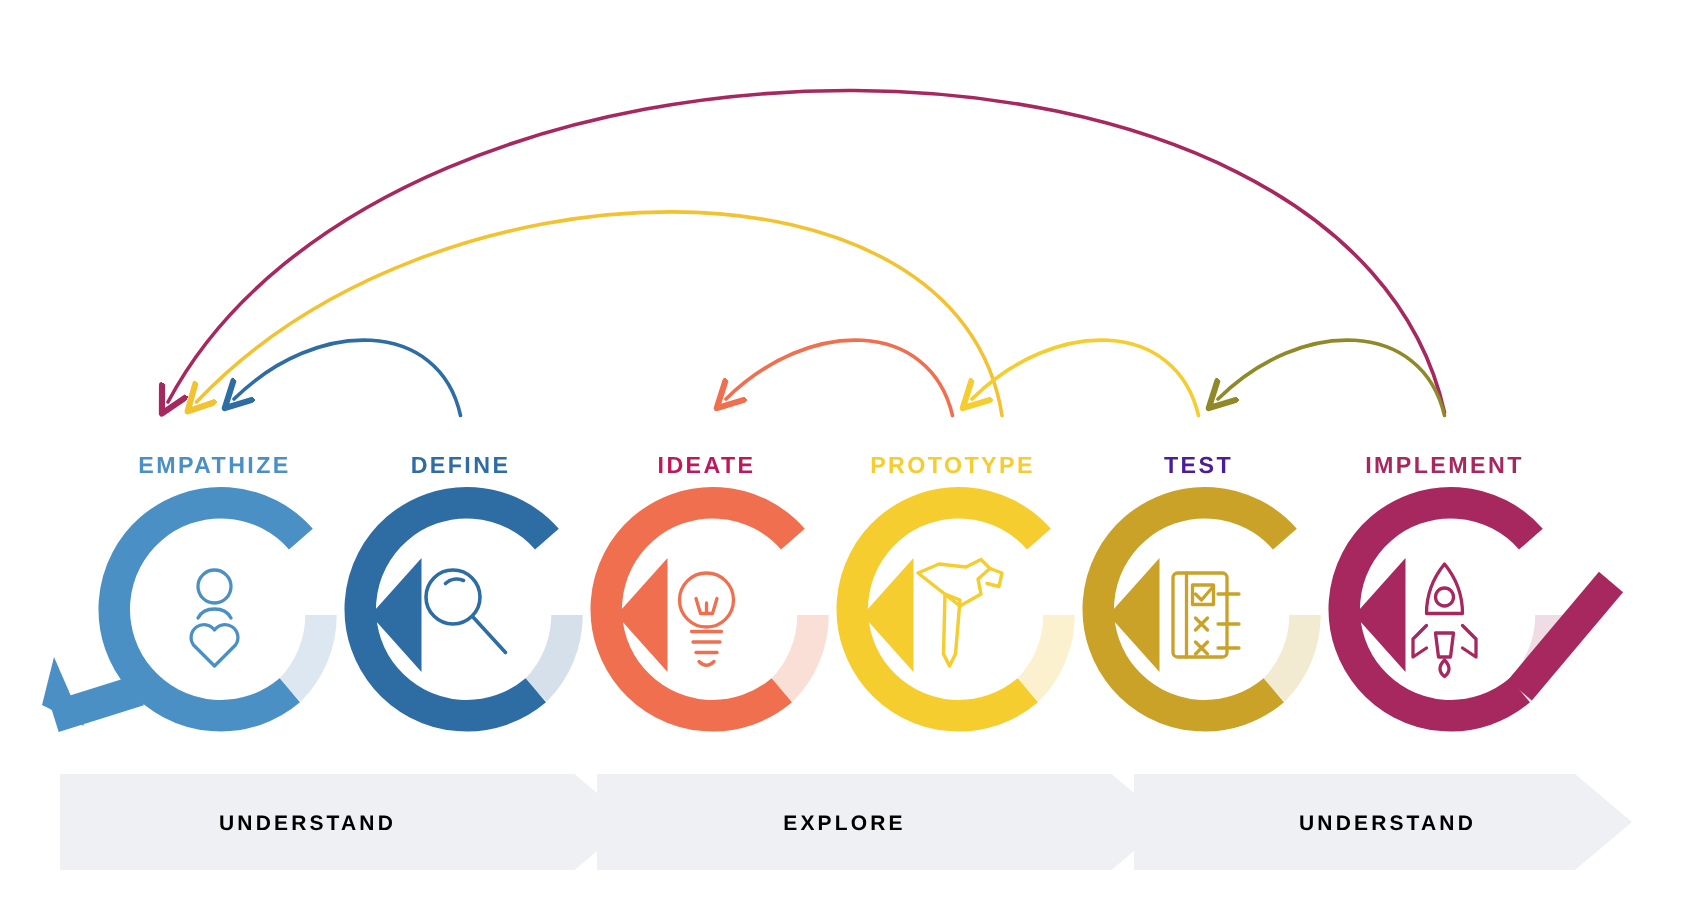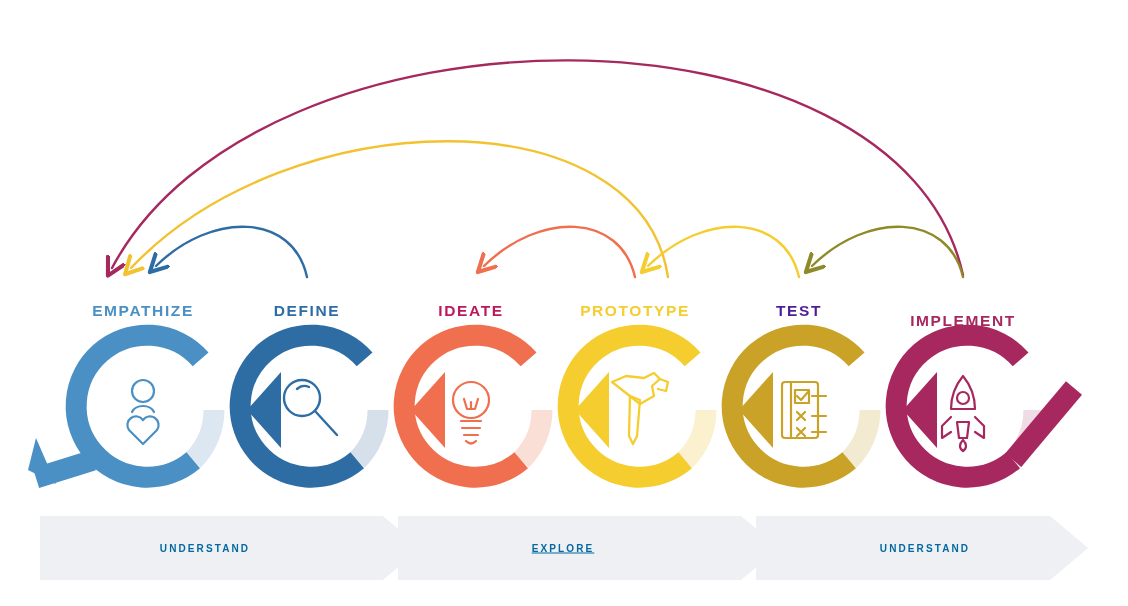--- a/index.html
+++ b/index.html
@@ -7,22 +7,22 @@
        font-family:"Liberation Sans","DejaVu Sans",sans-serif;}
   #stage{position:relative;width:1128px;height:606px;background:#fff;}
   #arcs,#rings{position:absolute;left:0;top:0;width:1128px;height:606px;}
   .stage-label{
     position:absolute;transform:translateX(-50%);
     font-size:15.5px;font-weight:bold;letter-spacing:1.6px;
     white-space:nowrap;text-align:center;
   }
   .banner-text{
     position:absolute;transform:translate(-50%,-50%);
-    font-size:10px;font-weight:bold;letter-spacing:2.1px;
-    color:#0369a1;white-space:nowrap;
+    font-size:14px;font-weight:bold;letter-spacing:2.1px;
+    color:#000000;white-space:nowrap;
   }
 </style>
 </head>
 <body>
 
 <div id="stage">
 
   <svg id="arcs" viewBox="0 0 1128 606">
     <defs>
       <marker id="ah-blue" markerWidth="9" markerHeight="9" refX="4" refY="4.3" orient="auto">
@@ -53,21 +53,21 @@
       <path d="M799,277 C784,213 704,211 648,266" stroke="#f5cd2f" marker-end="url(#ah-yel)"></path>
       <path d="M963,277 C948,213 868,211 812,266" stroke="#8f8a27" marker-end="url(#ah-oliv)"></path>
     </g>
   </svg>
 
   <div class="stage-label" style="left:143px;top:302px;color:#4a90c4;">EMPATHIZE</div>
   <div class="stage-label" style="left:307px;top:302px;color:#2e6da4;text-align:center;">DEFINE</div>
   <div class="stage-label" style="left:471px;top:302px;color:#be185d;">IDEATE</div>
   <div class="stage-label" style="left:635px;top:302px;color:#f5cd2f;">PROTOTYPE</div>
   <div class="stage-label" style="left:799px;top:302px;color:#4c1d95;">TEST</div>
-  <div class="stage-label" style="left:963px;top:312px;color:#a6285f;">IMPLEMENT</div>
+  <div class="stage-label" style="left:963px;top:302px;color:#a6285f;">IMPLEMENT</div>
 
   <svg id="rings" viewBox="0 0 1128 606">
 
     <g>
       <path d="M143,410 m71,0 a71,71 0 0,1 -20.8,50.2" fill="none" stroke="#dce7f1" stroke-width="21"></path>
       <path d="M 193.2,460.2 A 71,71 0 1 1 200.6,359.4" fill="none" stroke="#4a90c4" stroke-width="21" stroke-linecap="butt"></path>
       <path d="M 92.8,460.2 L 36,478" fill="none" stroke="#4a90c4" stroke-width="21"></path>
       <path d="M28,470 L56,484 L36,438 Z" fill="#4a90c4"></path>
       <g fill="none" stroke="#4a90c4" stroke-width="2.2" stroke-linecap="round" stroke-linejoin="round">
         <circle cx="143" cy="391" r="11"></circle>
@@ -144,16 +144,16 @@
     </g>
 
     <g>
       <path d="M40,516 L383,516 L421,548 L383,580 L40,580 Z" fill="#eff0f4"></path>
       <path d="M398,516 L741,516 L779,548 L741,580 L398,580 Z" fill="#eff0f4"></path>
       <path d="M756,516 L1050,516 L1088,548 L1050,580 L756,580 Z" fill="#eff0f4"></path>
     </g>
   </svg>
 
   <div class="banner-text" style="left:205px;top:548px;">UNDERSTAND</div>
-  <div class="banner-text" style="left:563px;top:548px;text-decoration:underline;">EXPLORE</div>
+  <div class="banner-text" style="left:563px;top:548px;">EXPLORE</div>
   <div class="banner-text" style="left:925px;top:548px;">UNDERSTAND</div>
 
 </div>
 
 </body></html>

